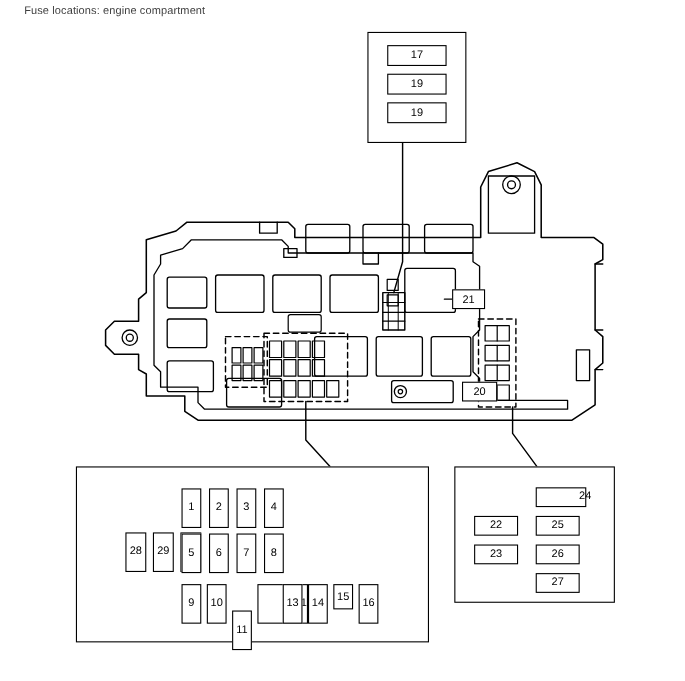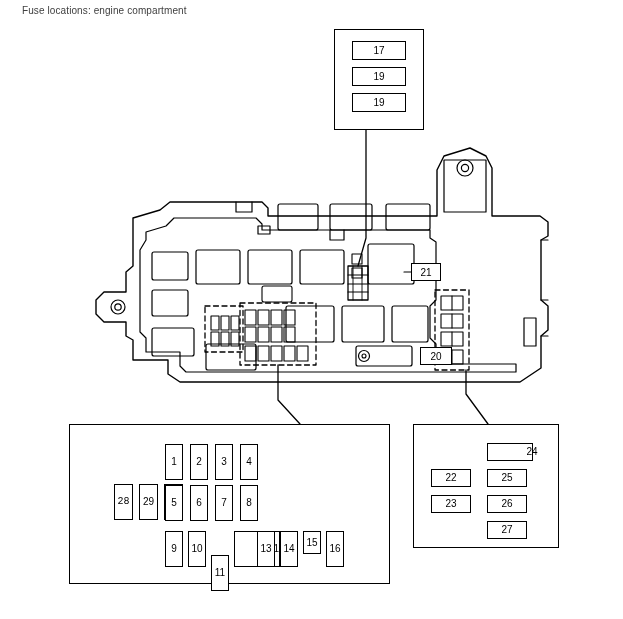--- a/index.html
+++ b/index.html
@@ -237,21 +237,21 @@
     <div class="fuse-cell" style="left:17px; top:11px; width:54px; height:19px;">17</div>
     <div class="fuse-cell" style="left:17px; top:37px; width:54px; height:19px;">19</div>
     <div class="fuse-cell" style="left:17px; top:63px; width:54px; height:19px;">19</div>
   </div>
 
   <div class="inline-label" style="left:376px; top:347px; width:32px; height:18px;margin-left:44px;">20</div>
   <div class="inline-label" style="left:411px; top:263px; width:30px; height:18px;">21</div>
 
   <div class="fusebox-panel" style="left:69px; top:424px; width:321px; height:160px;">
 
-    <div class="fuse-cell" style="left:44px; top:59px; width:19px; height:36px;font-family:Liberation Mono, monospace;">28</div>
+    <div class="fuse-cell" style="left:44px; top:59px; width:19px; height:36px;">28</div>
     <div class="fuse-cell" style="left:69px; top:59px; width:19px; height:36px;">29</div>
     <div class="fuse-cell" style="left:94px; top:59px; width:19px; height:36px;">30</div>
 
     <div class="fuse-cell" style="left:95px; top:19px; width:18px; height:36px;">1</div>
     <div class="fuse-cell" style="left:120px; top:19px; width:18px; height:36px;">2</div>
     <div class="fuse-cell" style="left:145px; top:19px; width:18px; height:36px;">3</div>
     <div class="fuse-cell" style="left:170px; top:19px; width:18px; height:36px;">4</div>
 
     <div class="fuse-cell" style="left:95px; top:60px; width:18px; height:36px;">5</div>
     <div class="fuse-cell" style="left:120px; top:60px; width:18px; height:36px;">6</div>

